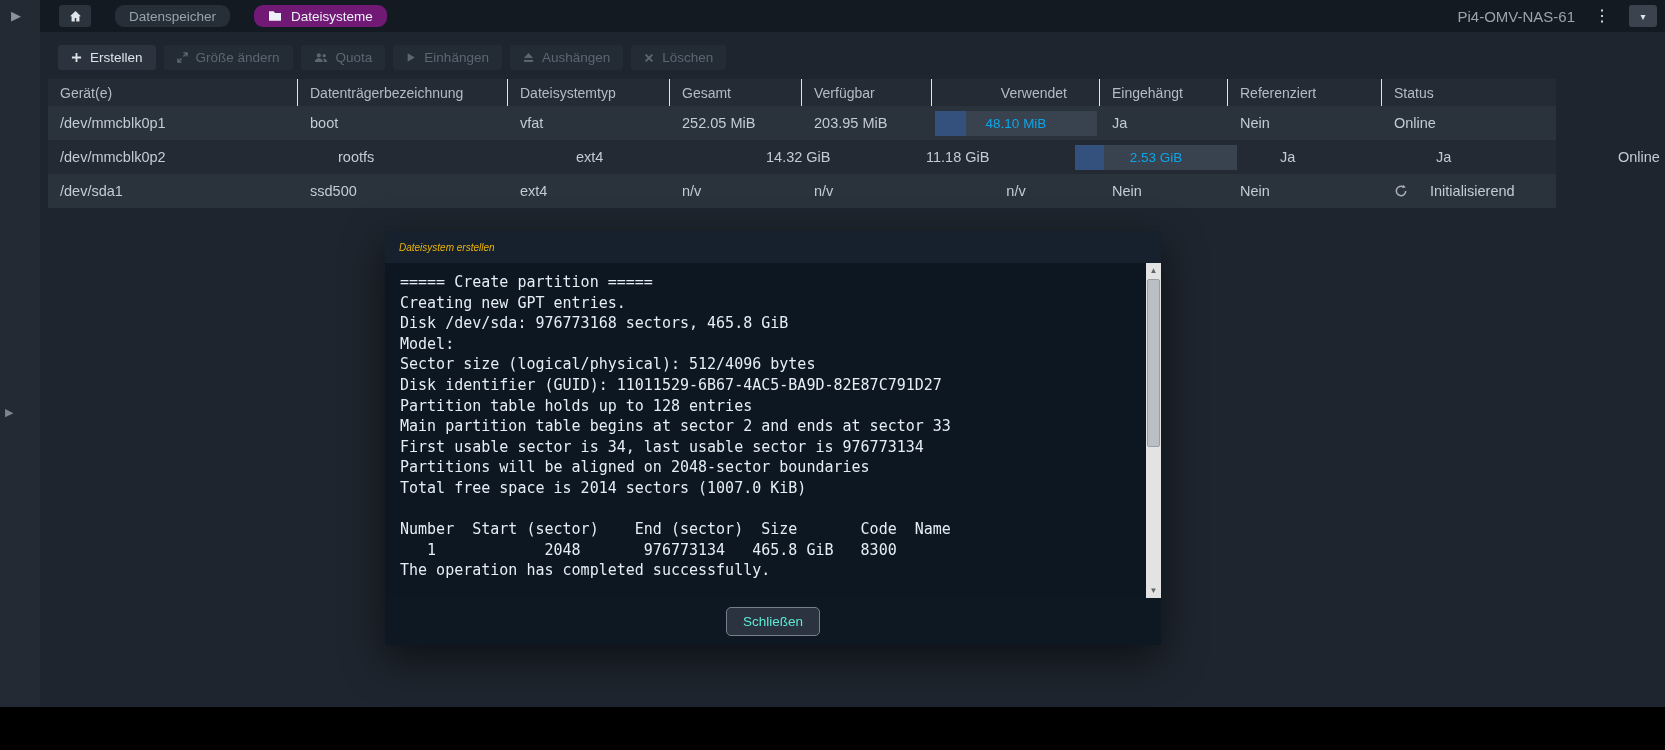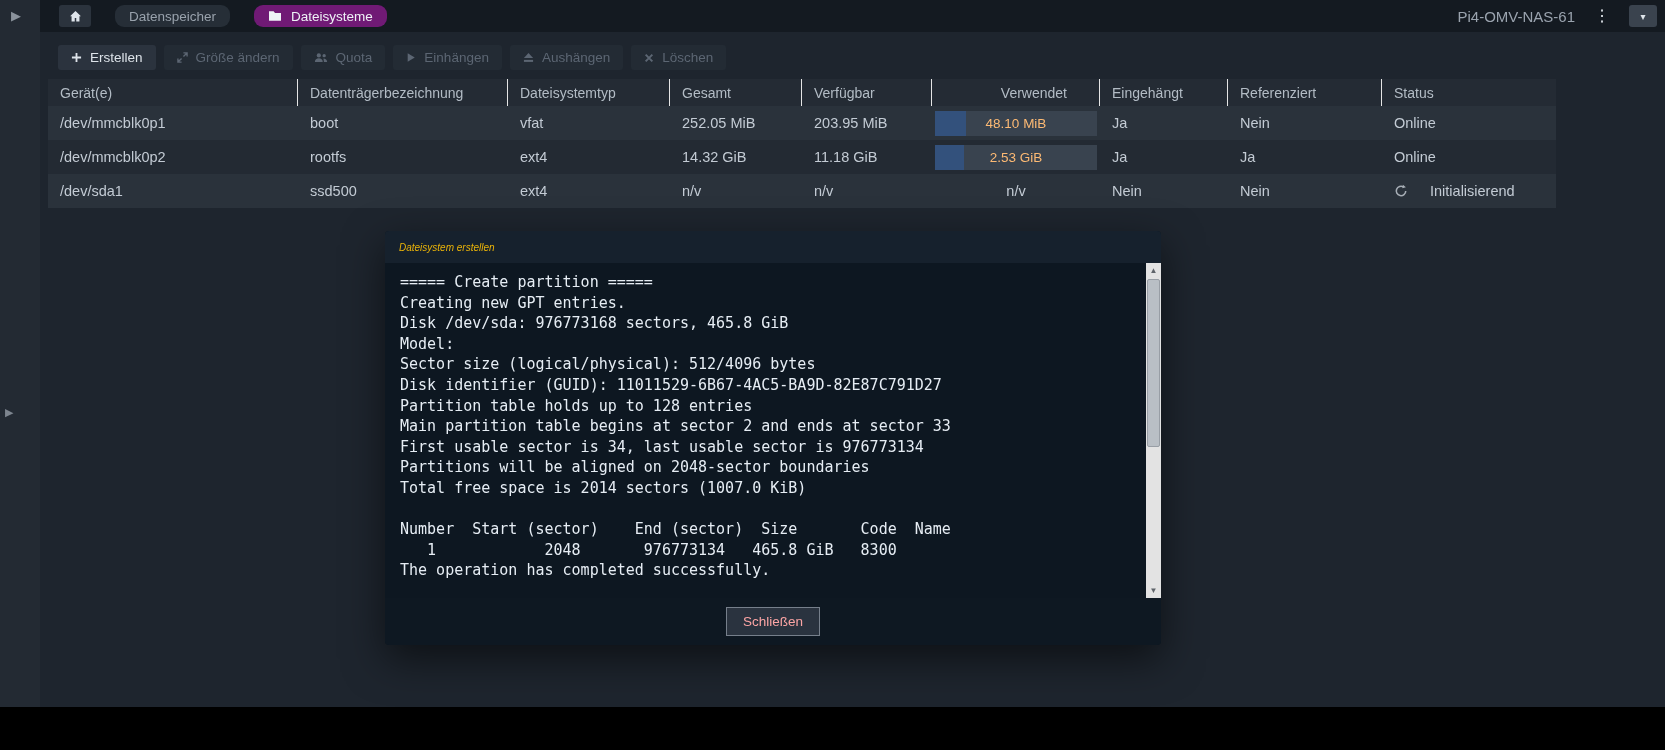--- a/index.html
+++ b/index.html
@@ -64,30 +64,30 @@
   }
   .thead { background:#242b34; color:#b3bcc5; font-size:14px; }
   .th {
     padding:0 12px; height:27px; display:flex; align-items:center;
     border-right:1px solid #e5e5e5; white-space:nowrap; cursor:pointer;
   }
   .th:last-child { border-right:none; }
   .th.th-used { justify-content:flex-end; padding-right:32px; }
   .trow { color:#c3cbd4; height:34px; cursor:pointer; }
   .trow.odd  { background:#2a323b; }
-  .trow.even { background:#232a33; }
+  .trow.even { background:#232a33;gap:28px; }
   .cell {
     padding:0 12px; display:flex; align-items:center; white-space:nowrap; overflow:hidden;
   }
   .cell.center { justify-content:center; }
   .used-cell { padding:0 3px; }
   .used-box {
     position:relative; width:100%; height:25px; background:#39434f;
     display:flex; align-items:center; justify-content:center;
-    color:#fdba74; font-size:13.5px; overflow:hidden;
+    color:#0ea5e9; font-size:13.5px; overflow:hidden;
   }
   .used-fill { position:absolute; left:0; top:0; bottom:0; width:0; background:#33517c; }
   .used-text { position:relative; }
   .status-cell { gap:22px; }
   .spin-icon { color:#a7aeb6; display:inline-flex; }
 
   
   .dialog {
     position:absolute; left:385px; top:231px; width:776px; height:414px;
     background:#0e1822; border-radius:4px; overflow:hidden;
@@ -113,22 +113,22 @@
   .sb-btn.up { top:0; } .sb-btn.down { bottom:0; }
   .sb-thumb {
     position:absolute; left:1px; right:1px; top:16px; height:168px;
     background:#b9bfc5; border:1px solid #989ea5; border-radius:2px; cursor:grab;
   }
   .dialog-footer {
     position:absolute; bottom:0; left:0; right:0; height:47px;
     display:flex; align-items:center; justify-content:center; background:#0e1822;
   }
   .close-btn {
-    padding:6px 16px; background:#2a333f; border:1px solid #767f8b; color:#fca5a5;
-    font-size:13.5px; border-radius:0; cursor:pointer; font-family:inherit;
+    padding:6px 16px; background:#2a333f; border:1px solid #767f8b; color:#5eead4;
+    font-size:13.5px; border-radius:5px; cursor:pointer; font-family:inherit;
   }
 
   .bottom-band { position:absolute; left:0; top:707px; width:1665px; height:43px; background:#000; }
 </style>
 </head>
 <body>
 
 <div class="left-rail">
   <button class="rail-toggle top">▶</button>
   <button class="rail-toggle mid">▶</button>

